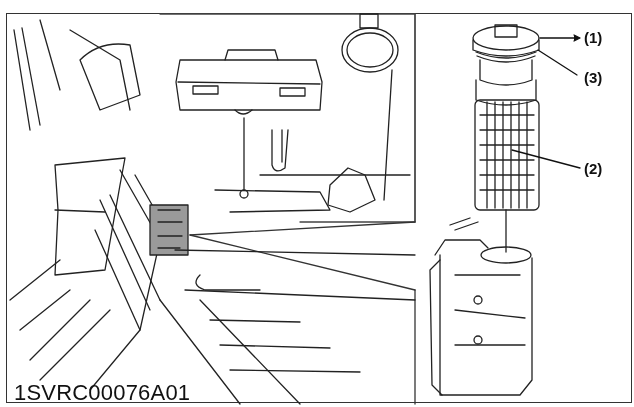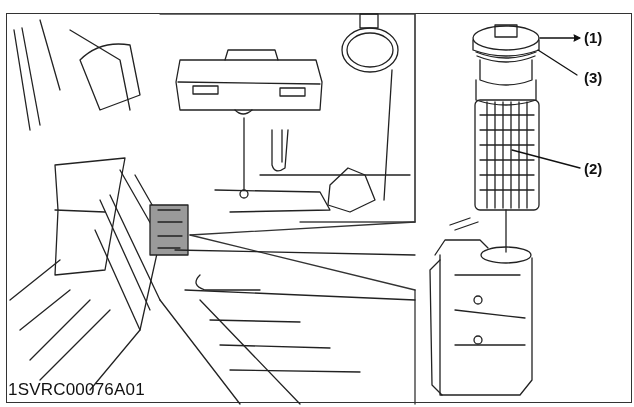--- a/index.html
+++ b/index.html
@@ -1,20 +1,20 @@
 <!DOCTYPE html>
 <html><head>
 <meta charset="utf-8">
 <style>
   html,body{margin:0;padding:0;background:#fff;}
   body{width:634px;height:407px;position:relative;overflow:hidden;font-family:"Liberation Sans",sans-serif;}
   .frame{position:absolute;left:6px;top:13px;width:626px;height:390px;border:1.5px solid #333;box-sizing:border-box;background:#fff;}
   svg{position:absolute;left:0;top:0;}
   .callout{position:absolute;font-weight:bold;font-size:15px;color:#111;}
-  .figid{position:absolute;left:8px;top:380px;font-size:17px;color:#111;letter-spacing:0.2px;}
+  .figid{position:absolute;left:14px;top:380px;font-size:22px;color:#111;letter-spacing:0.2px;}
 </style>
 </head>
 <body>
 
 <div class="frame"></div>
 
 <svg width="634" height="407" viewBox="0 0 634 407" fill="none" stroke="#222" stroke-width="1.3" stroke-linejoin="round" stroke-linecap="round">
 
   <g>
     <polyline points="160,14 160,14 415,14 415,222 300,222" stroke="#444"></polyline>

